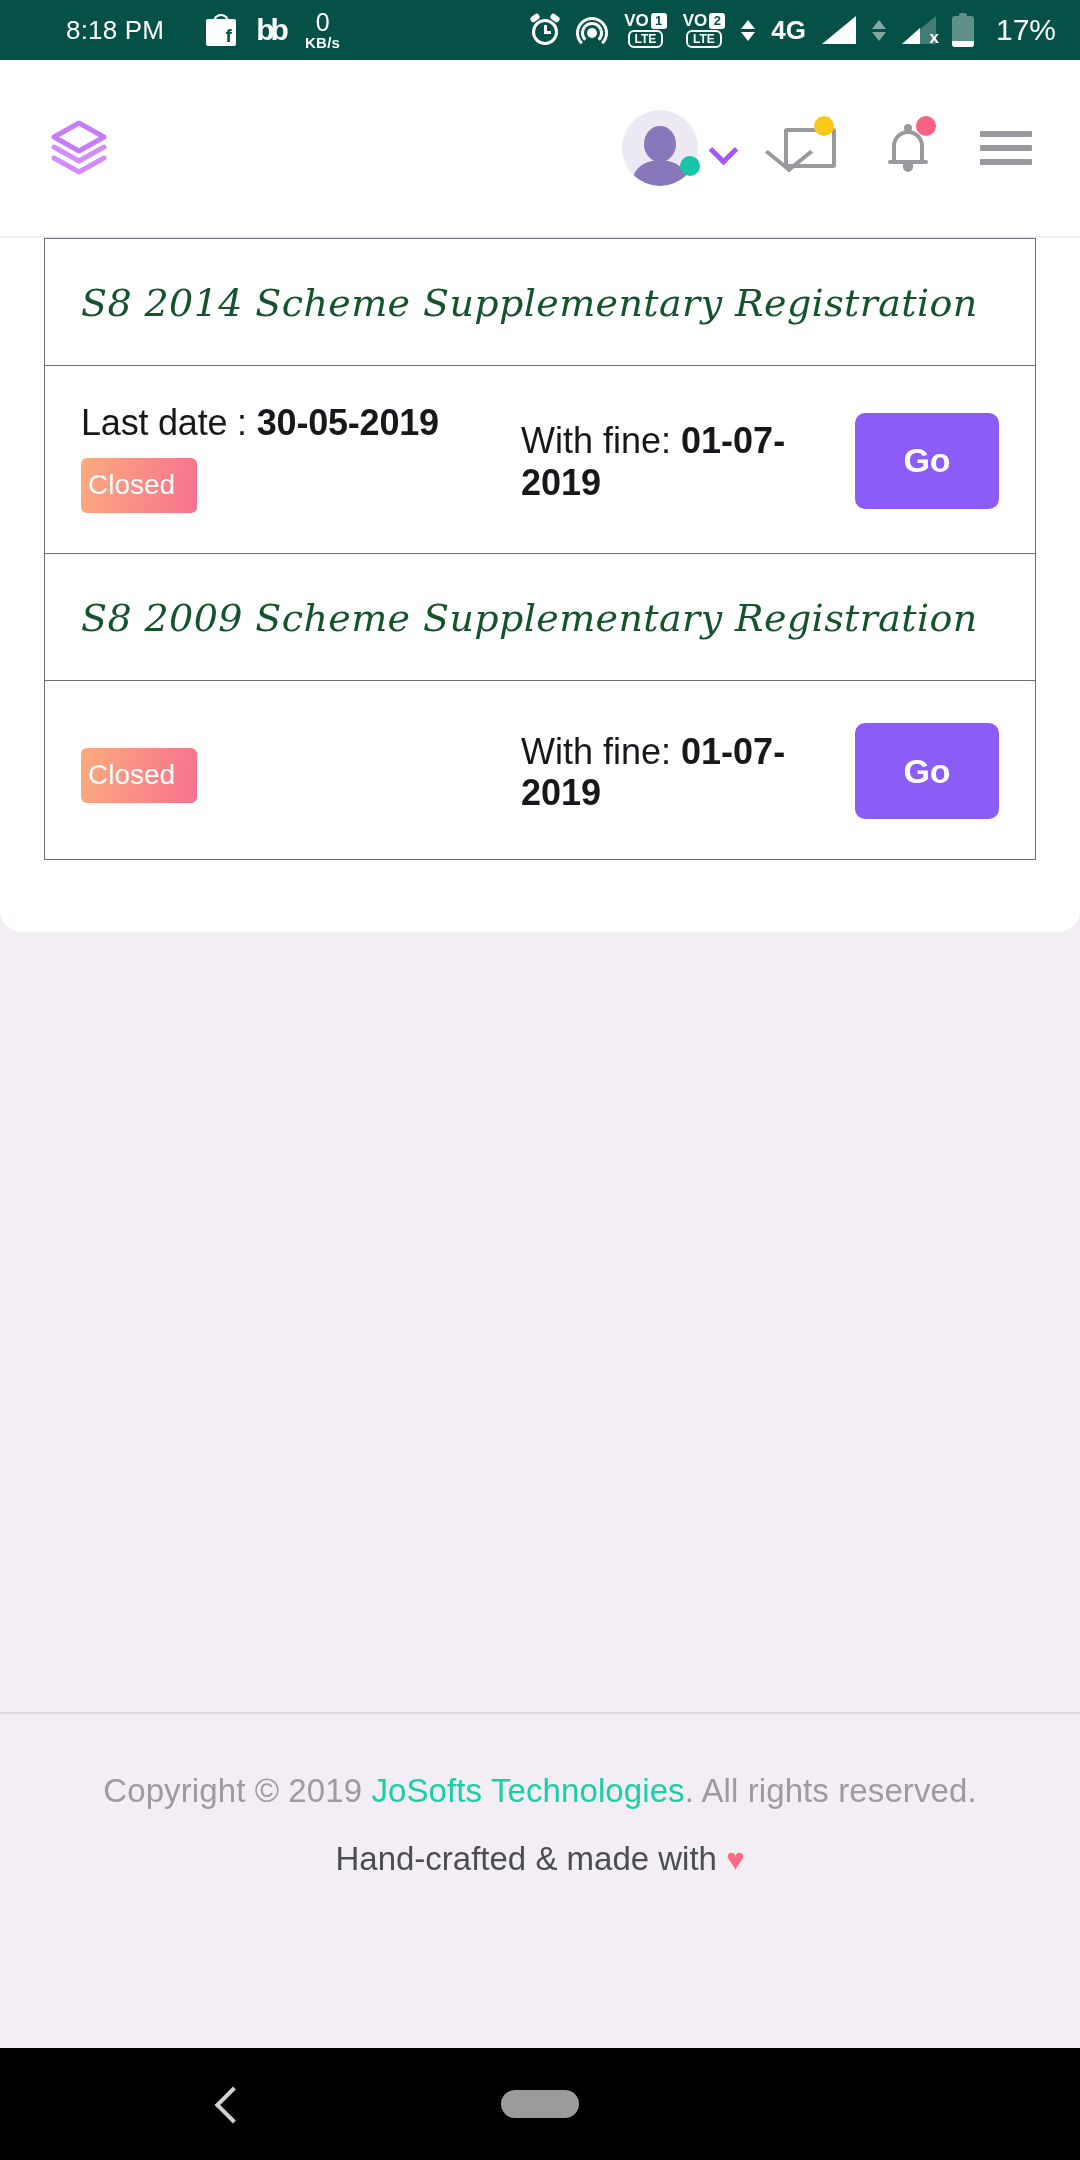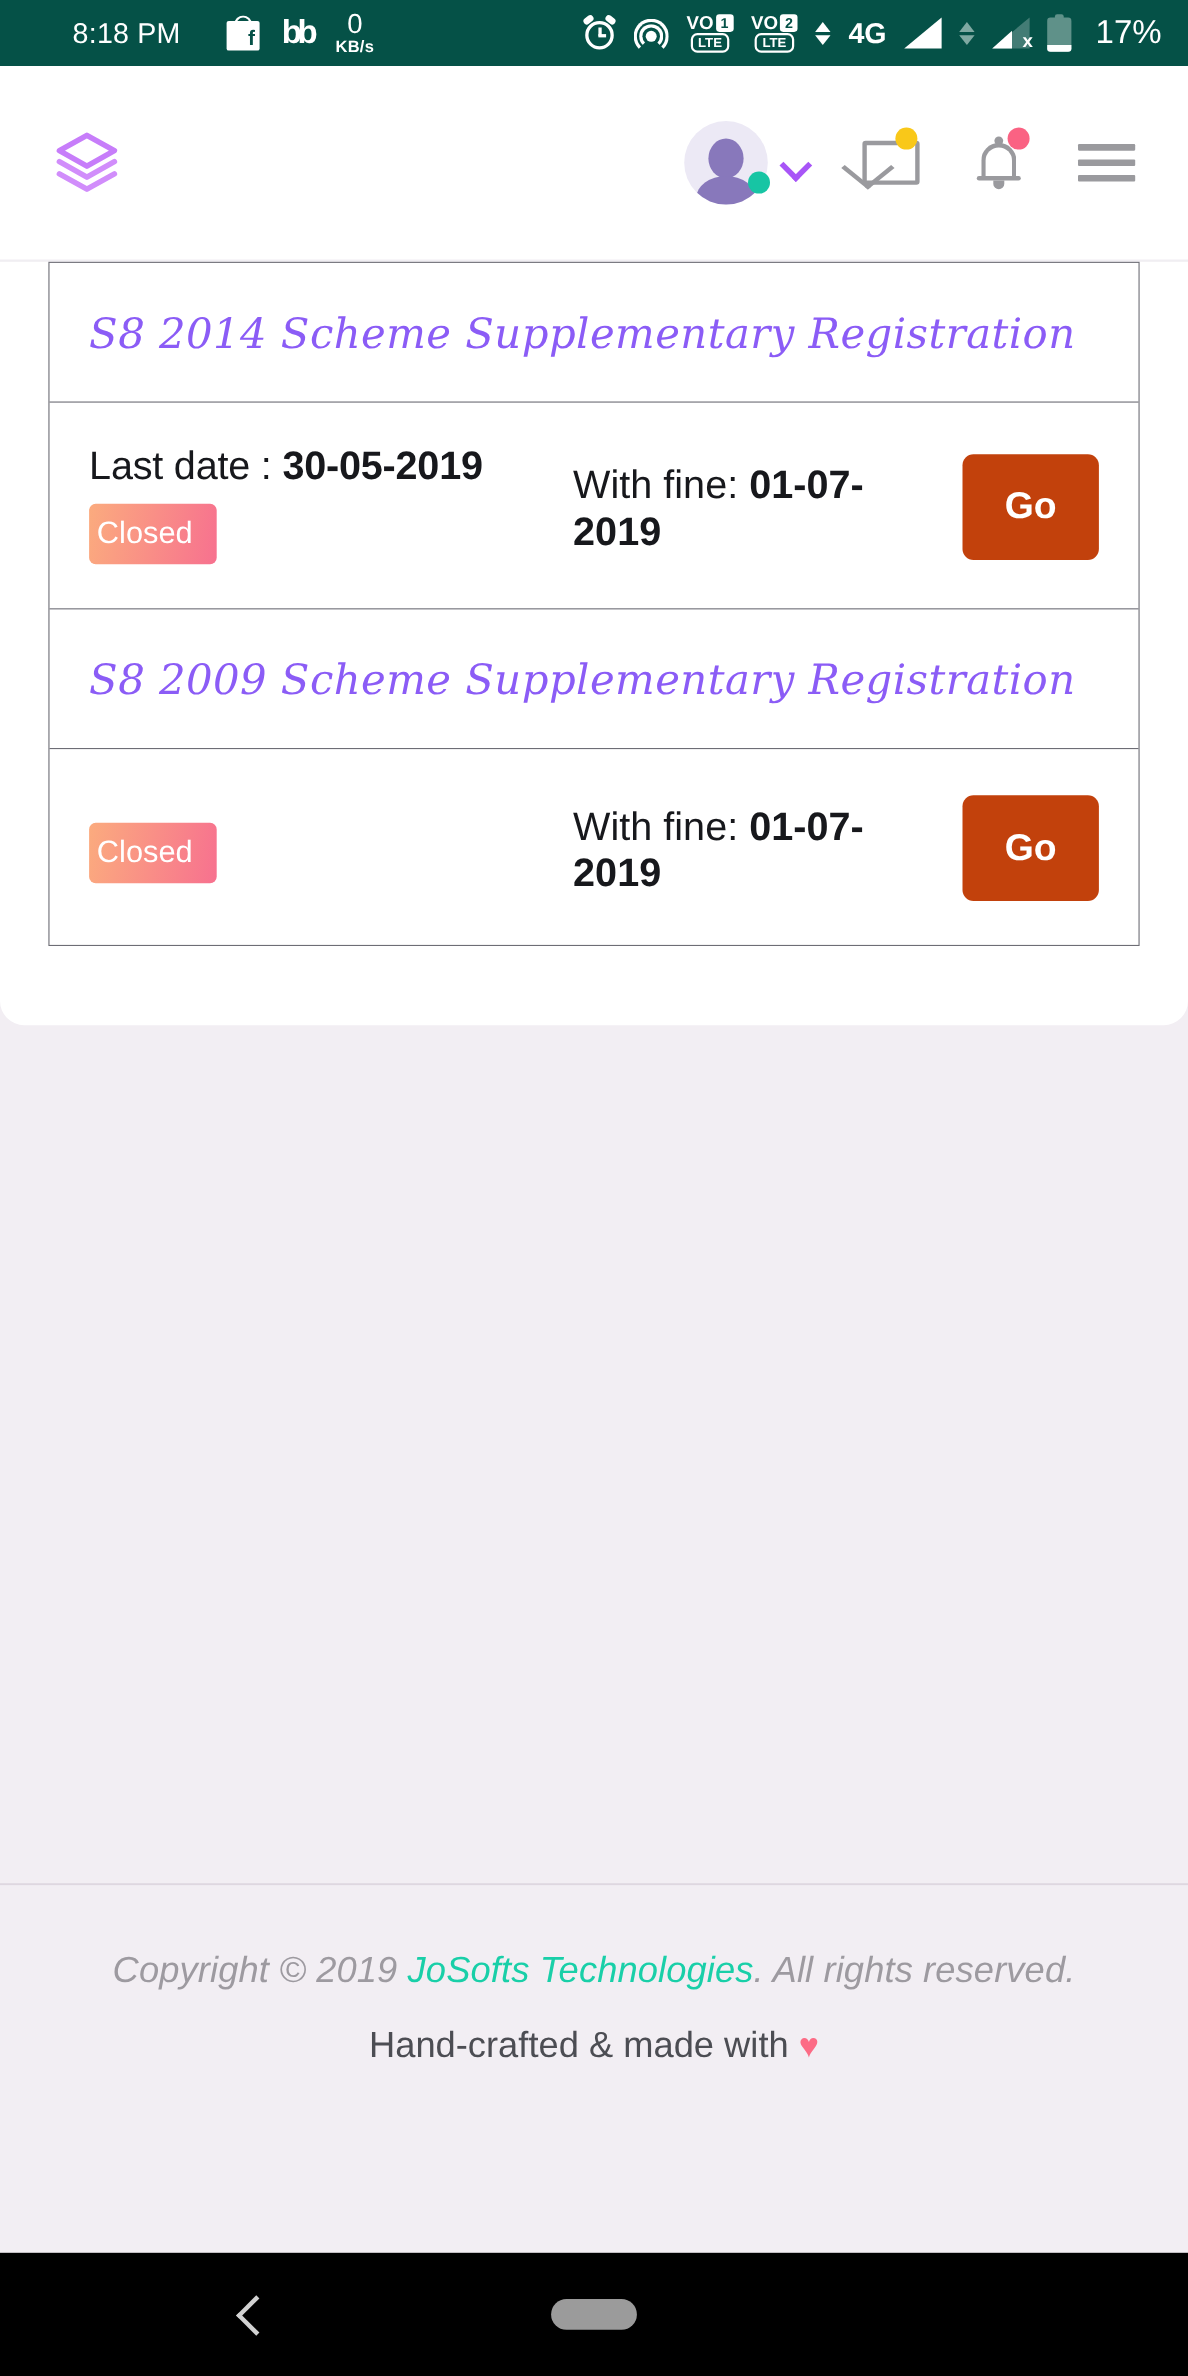--- a/index.html
+++ b/index.html
@@ -203,21 +203,21 @@
   .card{
     margin:0 44px; border:1.5px solid #6d6d75;
     background:#fff;
   }
   .card-section{ border-bottom:1.5px solid #6d6d75; }
   .card-section:last-child{ border-bottom:none; }
 
   .scheme-name{
     font-family:"DejaVu Serif", serif;
     font-style:italic;
-    font-size:38px; color:#8b5cf6;
+    font-size:38px; color:#14532d;
     padding:42px 36px 40px 36px;
     letter-spacing:0.4px;
     white-space:nowrap;
   }
 
   .row{
     display:flex; align-items:center;
     padding:36px 36px 40px 36px;
   }
   .col-date{ width:440px; flex:0 0 auto; }
@@ -227,32 +227,32 @@
     display:inline-block; margin-top:14px;
     background:linear-gradient(100deg,#fbab7e 0%,#f7718f 100%);
     color:#ffffff; font-size:28px;
     padding:11px 22px 12px 7px; border-radius:6px;
   }
   .col-fine{ flex:1 1 auto; padding-top:8px; padding-right:20px; }
   .col-fine .txt{ font-size:36px; color:#17181c; line-height:1.15; }
   .col-fine .txt b{ font-weight:bold; }
   .col-go{ flex:0 0 auto; padding-top:6px; }
   .go-btn{
-    background:#c2410c; color:#ffffff; font-size:34px; font-weight:bold;
-    width:124px; height:96px; border:none; border-radius:10px;
+    background:#8b5cf6; color:#ffffff; font-size:34px; font-weight:bold;
+    width:144px; height:96px; border:none; border-radius:10px;
     display:flex; align-items:center; justify-content:center; cursor:pointer;
   }
 
   
   .filler{ background:#f2eef3; height:780px; width:1080px; }
   .footer-div{ height:2px; background:#ded7e0; width:1080px; }
   .footer{
     background:#f2eef3; width:1080px; padding:58px 0 0 0; text-align:center;
   }
-  .f-line1{ font-size:33px; color:#9d9aa0; letter-spacing:0.1px;font-style:italic; }
+  .f-line1{ font-size:33px; color:#9d9aa0; letter-spacing:0.1px; }
   .f-line1 .brand{ color:#19cfa8; }
   .f-line2{ font-size:33px; color:#4c4d53; margin-top:30px; }
   .f-line2 .heart{ color:#fc6b85; font-size:31px; }
 
   
   .navbar{
     position:absolute; left:0; bottom:0; width:1080px; height:112px;
     background:#000000; display:flex; align-items:center; justify-content:center;
   }
   .nav-back{

